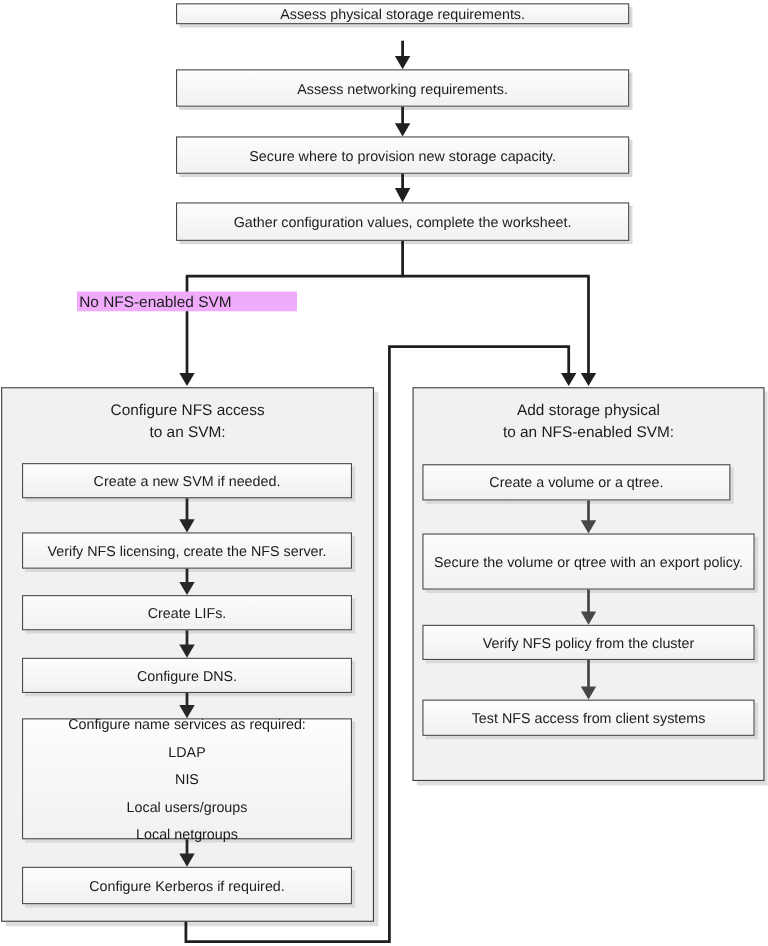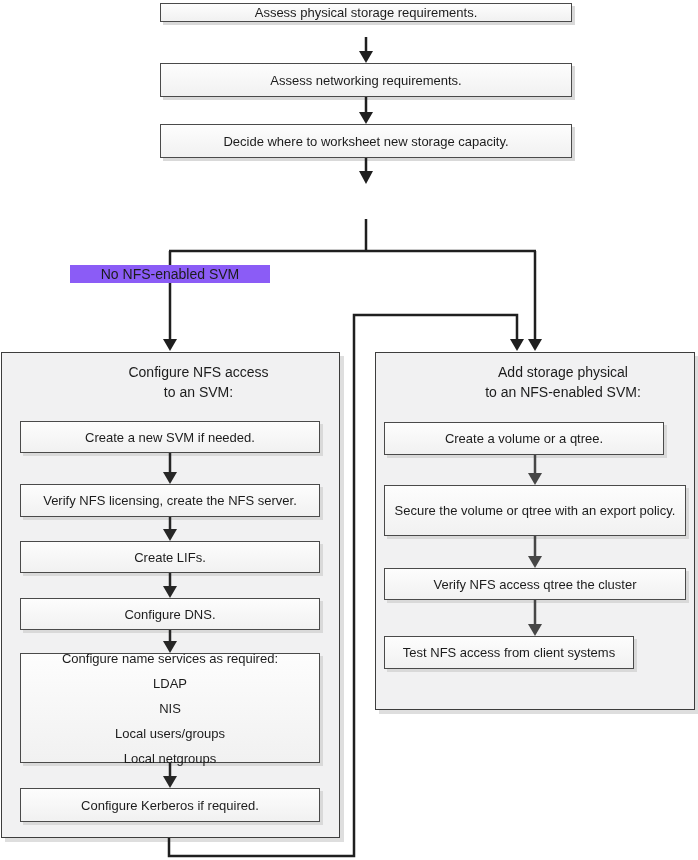--- a/index.html
+++ b/index.html
@@ -16,58 +16,59 @@
     position:absolute;box-sizing:border-box;z-index:1;
     display:flex;align-items:center;justify-content:center;
     text-align:center;border:1px solid #4a4a4a;
     background:linear-gradient(180deg,#fdfdfd,#f1f1f1);
     box-shadow:3px 3px 0 #d9d9d9;
     font-size:13px;line-height:17px;padding:0 4px;
   }
   .multiline{white-space:pre-line;line-height:25px;}
   .group-title{
     position:absolute;z-index:1;text-align:center;
-    font-size:14px;line-height:20px;white-space:pre-line;padding-left:28px;
+    font-size:14px;line-height:20px;white-space:pre-line;
   }
   .connectors{position:absolute;left:0;top:0;z-index:2;pointer-events:none;}
   .branch-label{
-    position:absolute;z-index:3;background:#8b5cf6;
-    font-size:14px;line-height:18px;text-align:center;padding:0 2px;
+    position:absolute;z-index:3;background:#f0abfc;
+    font-size:14px;line-height:18px;text-align:left;padding:0 2px;
   }
 </style>
 </head>
 <body>
 
 <div class="canvas">
 
   <div class="box" style="left:160px;top:3px;width:412px;height:19px">Assess physical storage requirements.</div>
   <div class="box" style="left:160px;top:63px;width:412px;height:34px">Assess networking requirements.</div>
-  <div class="box" style="left:160px;top:124px;width:412px;height:34px">Decide where to worksheet new storage capacity.</div>
+  <div class="box" style="left:160px;top:124px;width:412px;height:34px">Secure where to provision new storage capacity.</div>
+  <div class="box" style="left:160px;top:184px;width:412px;height:35px">Gather configuration values, complete the worksheet.</div>
 
   <div class="container" style="left:1px;top:352px;width:339px;height:486px"></div>
   <div class="group-title" style="left:1px;top:362px;width:339px">Configure NFS access
 to an SVM:</div>
   <div class="box" style="left:20px;top:421px;width:300px;height:32px">Create a new SVM if needed.</div>
   <div class="box" style="left:20px;top:484px;width:300px;height:33px">Verify NFS licensing, create the NFS server.</div>
   <div class="box" style="left:20px;top:541px;width:300px;height:32px">Create LIFs.</div>
   <div class="box" style="left:20px;top:598px;width:300px;height:32px">Configure DNS.</div>
   <div class="box multiline" style="left:20px;top:653px;width:300px;height:110px">Configure name services as required:
 LDAP
 NIS
 Local users/groups
 Local netgroups</div>
   <div class="box" style="left:20px;top:788px;width:300px;height:34px">Configure Kerberos if required.</div>
 
   <div class="container" style="left:375px;top:352px;width:320px;height:358px"></div>
   <div class="group-title" style="left:375px;top:362px;width:320px">Add storage physical
 to an NFS-enabled SVM:</div>
   <div class="box" style="left:384px;top:422px;width:280px;height:33px">Create a volume or a qtree.</div>
   <div class="box" style="left:384px;top:485px;width:302px;height:51px">Secure the volume or qtree with an export policy.</div>
-  <div class="box" style="left:384px;top:568px;width:302px;height:32px">Verify NFS access qtree the cluster</div>
-  <div class="box" style="left:384px;top:636px;width:250px;height:33px">Test NFS access from client systems</div>
+  <div class="box" style="left:384px;top:568px;width:302px;height:32px">Verify NFS policy from the cluster</div>
+  <div class="box" style="left:384px;top:636px;width:302px;height:33px">Test NFS access from client systems</div>
 
   <svg class="connectors" width="698" height="860" viewBox="0 0 698 860">
     <g stroke="#1f1f1f" stroke-width="2.5" fill="#1f1f1f">
       <line x1="366" y1="37" x2="366" y2="52"></line>
       <polygon points="359,51 373,51 366,63" stroke="none"></polygon>
       <line x1="366" y1="97" x2="366" y2="113"></line>
       <polygon points="359,112 373,112 366,124" stroke="none"></polygon>
       <line x1="366" y1="158" x2="366" y2="172"></line>
       <polygon points="359,171 373,171 366,184" stroke="none"></polygon>
 

